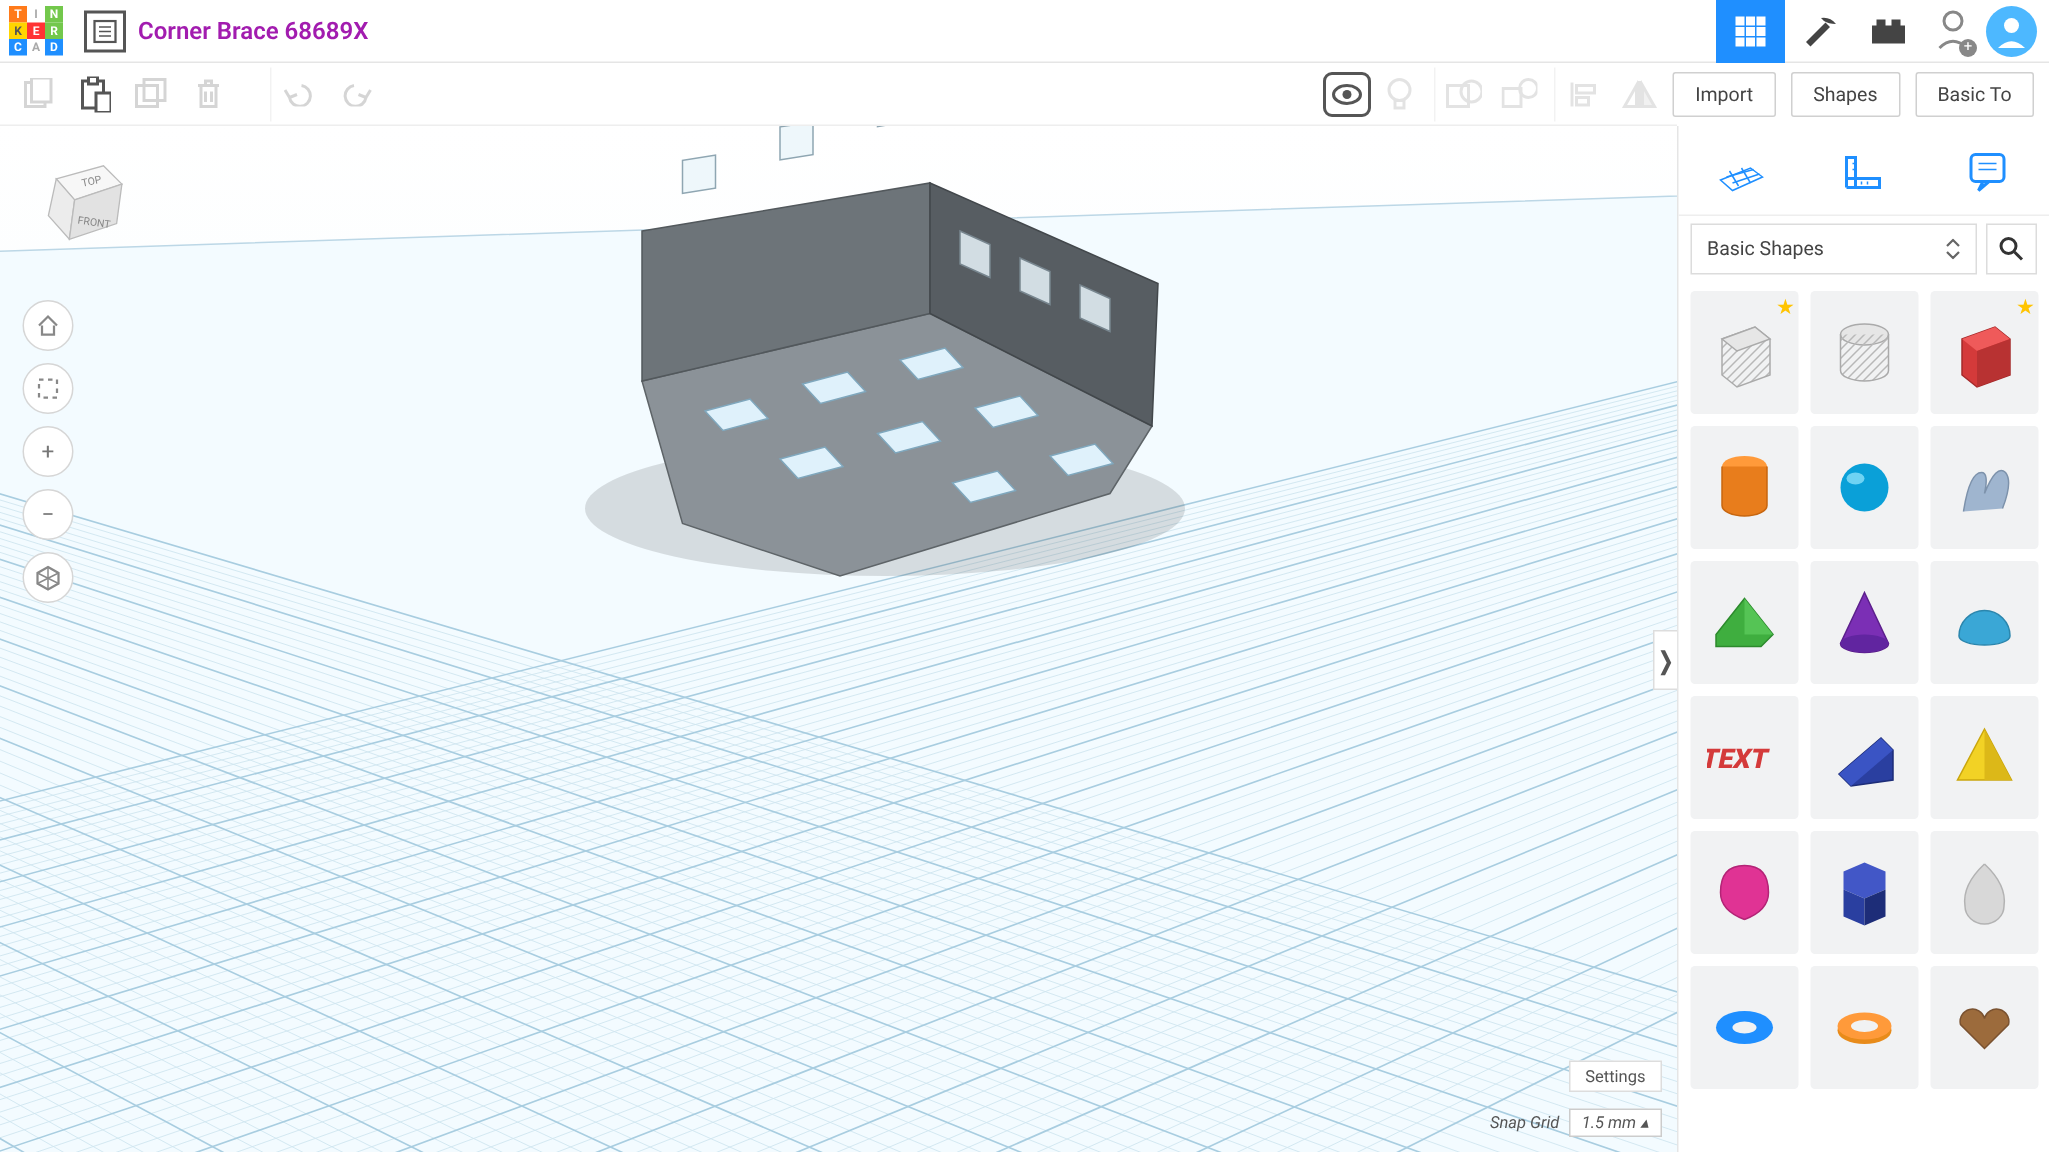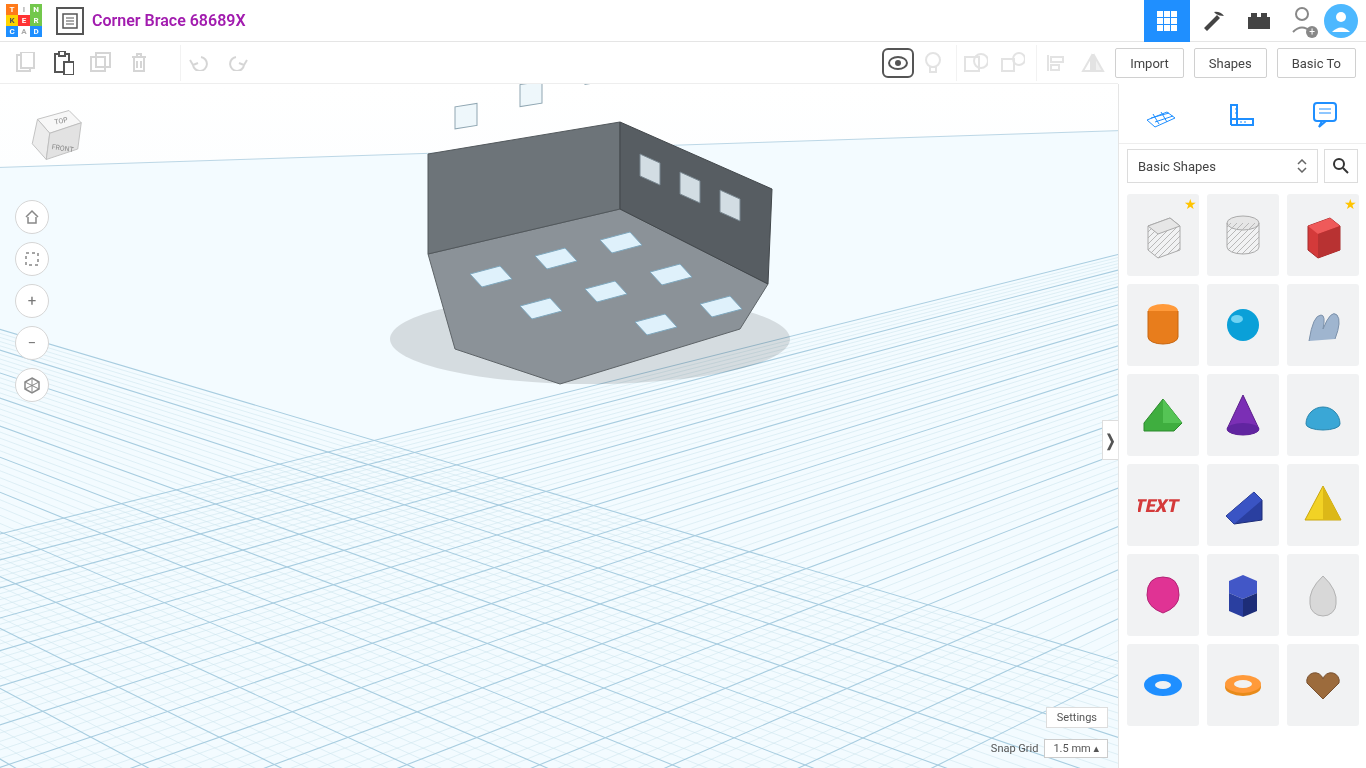--- a/index.html
+++ b/index.html
@@ -31,21 +31,21 @@
 .stage { position:absolute; left:0; top:84px; width:1118px; height:684px; background:#fcfdfe; overflow:hidden; }
 .stage svg.grid { position:absolute; left:0; top:0; }
 
 
 .viewcube { position:absolute; left:20px; top:100px; width:70px; height:70px; pointer-events:none; }
 .navcol { position:absolute; left:15px; top:200px; display:flex; flex-direction:column; gap:8px; }
 .navbtn { width:34px; height:34px; border-radius:50%; background:#fff; border:1px solid #d6d6d6; display:flex; align-items:center; justify-content:center; color:#777; cursor:pointer; font-size:15px; }
 
 
 .settings-chip { position:absolute; right:258px; bottom:40px; background:#fff; border:1px solid #ddd; font-size:11px; padding:3px 10px; cursor:pointer; color:#555; }
-.snap-chip { position:absolute; right:258px; bottom:10px; display:flex; align-items:center; gap:6px; font-size:11px; color:#555; }
+.snap-chip { position:absolute; right:258px; bottom:10px; display:flex; align-items:center; gap:6px; font-size:11px; color:#555;font-style:italic; }
 .snap-select { border:1px solid #ccc; background:#fff; font-size:11px; padding:2px 8px; cursor:pointer; }
 
 
 .panel { position:absolute; right:0; top:84px; width:248px; height:684px; background:#fff; border-left:1px solid #e5e5e5; display:flex; flex-direction:column; }
 .panel-modes { height:60px; display:flex; align-items:center; justify-content:space-around; border-bottom:1px solid #eee; }
 .panel-mode { width:42px; height:42px; display:flex; align-items:center; justify-content:center; cursor:pointer; color:#1f8fff; }
 .lib-row { height:44px; display:flex; align-items:center; padding:0 8px; gap:6px; }
 .lib-select { flex:1; height:34px; border:1px solid #dcdcdc; background:#fff; font-size:13px; padding:0 10px; cursor:pointer; display:flex; align-items:center; justify-content:space-between; color:#444; }
 .search { width:34px; height:34px; border:1px solid #dcdcdc; display:flex; align-items:center; justify-content:center; cursor:pointer; }
 .shape-scroll { flex:1; overflow-y:auto; padding:6px 8px; }

